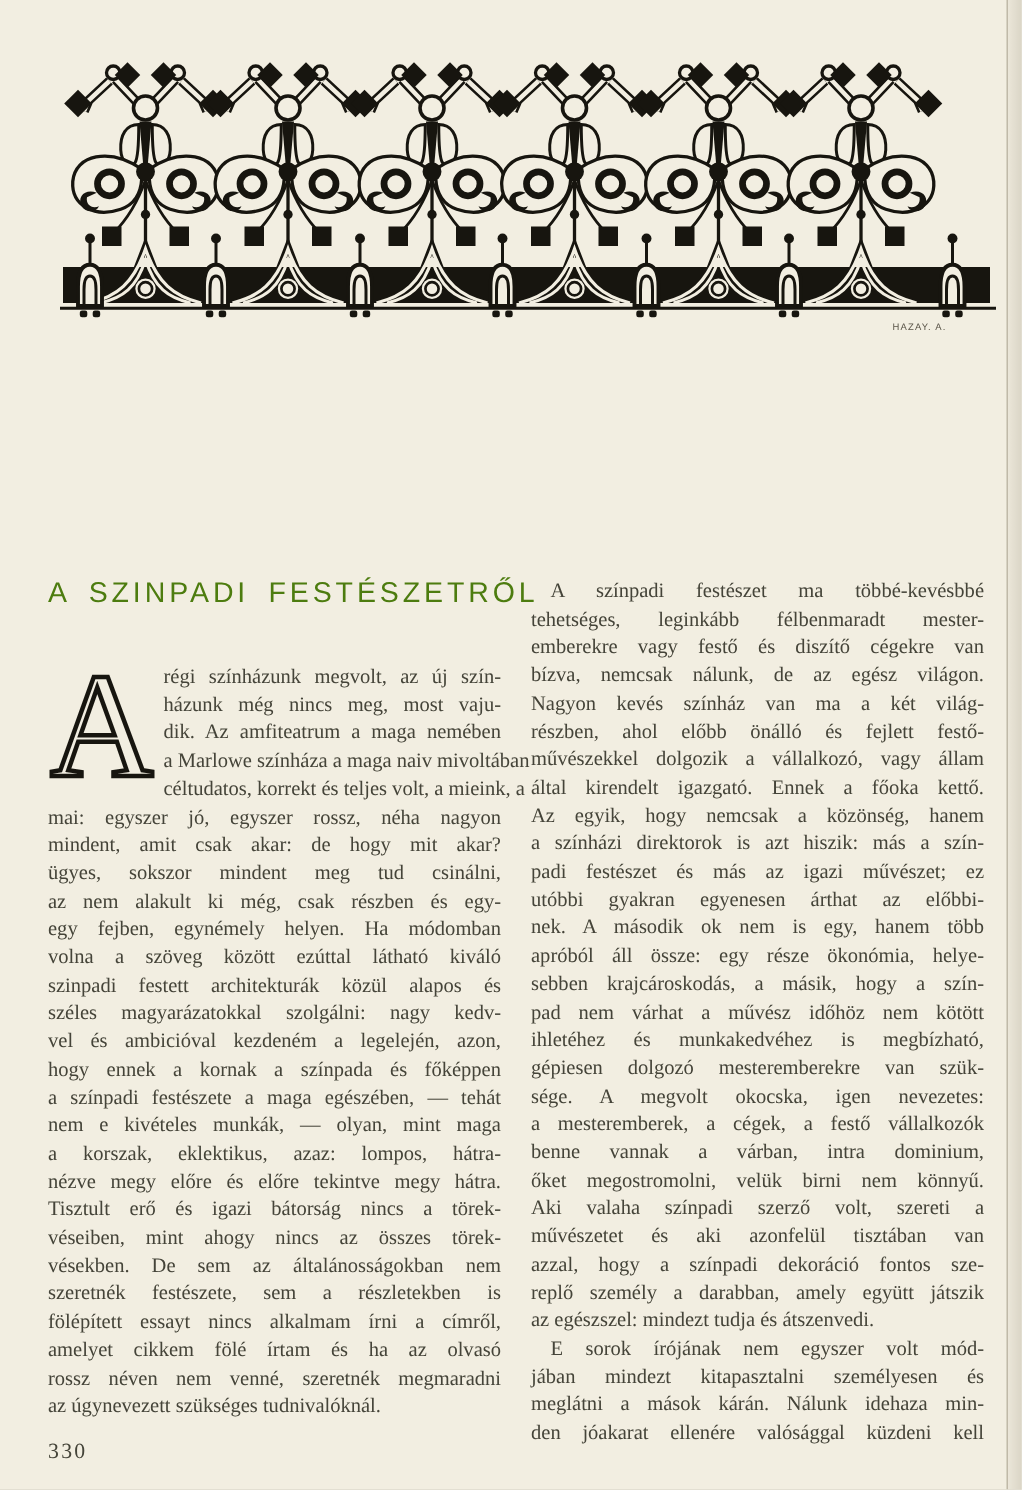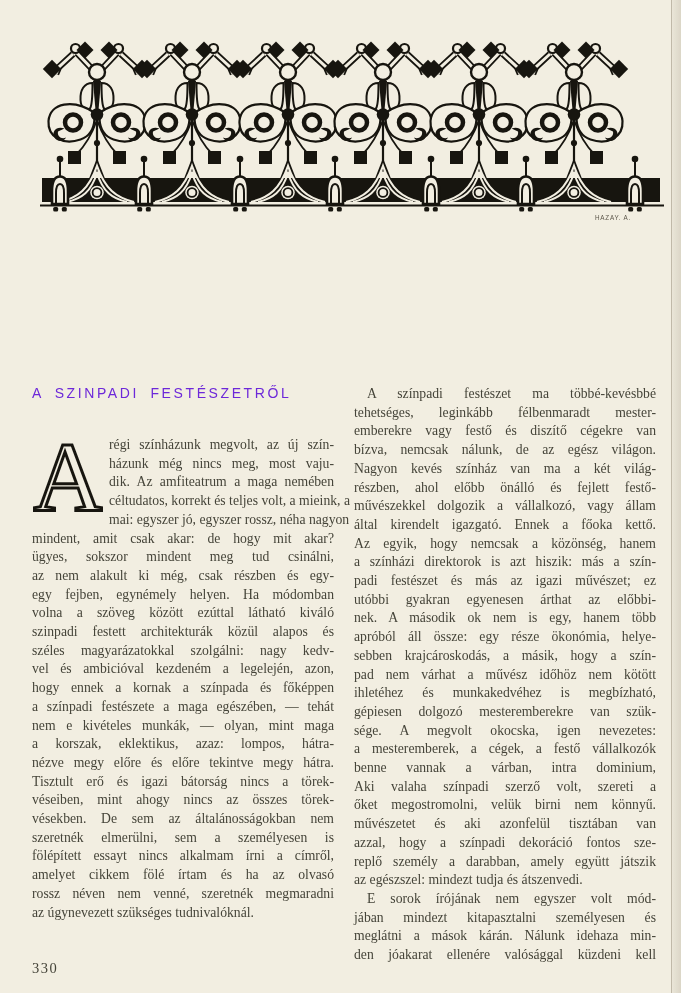--- a/index.html
+++ b/index.html
@@ -7,22 +7,22 @@
     position:relative;width:681px;height:993px;margin:0 auto;
     background:#f2eee1;overflow:hidden;
     font-family:"Liberation Serif",serif;
   }
   .ornament{position:absolute;left:52px;top:40px;overflow:visible;}
   .content{position:absolute;left:32px;top:383px;width:624px;display:flex;gap:20px;}
   .col{width:302px;}
   .col-right{margin-top:2px;}
   .title{
     font-family:"Liberation Sans",sans-serif;font-weight:400;
-    font-size:14px;letter-spacing:2.6px;word-spacing:5px;
-    color:#6d28d9;margin:2px 0 35px 0;white-space:nowrap;
+    font-size:19px;letter-spacing:2.6px;word-spacing:5px;
+    color:#4d7c0f;margin:2px 0 35px 0;white-space:nowrap;
   }
   .dropcap{float:left;width:70px;height:75px;margin:3px 6px 0 1px;}
   .bl{
     font-size:13.7px;line-height:18.7px;color:#454439;
     white-space:nowrap;
   }
   .jl{text-align:justify;text-align-last:justify;}
   .ind{text-indent:13px;}
   .pagenum{
     position:absolute;left:32px;top:960px;
@@ -123,39 +123,40 @@
       <div class="dropcap">
         <svg width="70" height="75" viewBox="0 0 70 75">
           <text x="35" y="72" text-anchor="middle" font-family="Liberation Serif, serif" font-size="100" fill="#f2eee1" stroke="#17150f" stroke-width="3">A</text>
         </svg>
       </div>
 
       <div>
           <div class="bl jl">régi színházunk megvolt, az új szín-</div>
           <div class="bl jl">házunk még nincs meg, most vaju-</div>
           <div class="bl jl">dik. Az amfiteatrum a maga nemében</div>
+          <div class="bl jl">a Marlowe színháza a maga naiv mivoltában</div>
           <div class="bl jl">céltudatos, korrekt és teljes volt, a mieink, a</div>
           <div class="bl jl">mai: egyszer jó, egyszer rossz, néha nagyon</div>
           <div class="bl jl">mindent, amit csak akar: de hogy mit akar?</div>
           <div class="bl jl">ügyes, sokszor mindent meg tud csinálni,</div>
           <div class="bl jl">az nem alakult ki még, csak részben és egy-</div>
           <div class="bl jl">egy fejben, egynémely helyen. Ha módomban</div>
           <div class="bl jl">volna a szöveg között ezúttal látható kiváló</div>
           <div class="bl jl">szinpadi festett architekturák közül alapos és</div>
           <div class="bl jl">széles magyarázatokkal szolgálni: nagy kedv-</div>
           <div class="bl jl">vel és ambicióval kezdeném a legelején, azon,</div>
           <div class="bl jl">hogy ennek a kornak a színpada és főképpen</div>
           <div class="bl jl">a színpadi festészete a maga egészében, — tehát</div>
           <div class="bl jl">nem e kivételes munkák, — olyan, mint maga</div>
           <div class="bl jl">a korszak, eklektikus, azaz: lompos, hátra-</div>
           <div class="bl jl">nézve megy előre és előre tekintve megy hátra.</div>
           <div class="bl jl">Tisztult erő és igazi bátorság nincs a törek-</div>
           <div class="bl jl">véseiben, mint ahogy nincs az összes törek-</div>
           <div class="bl jl">vésekben. De sem az általánosságokban nem</div>
-          <div class="bl jl">szeretnék elmerülni, sem a személyesen is</div>
+          <div class="bl jl">szeretnék festészete, sem a részletekben is</div>
           <div class="bl jl">fölépített essayt nincs alkalmam írni a címről,</div>
           <div class="bl jl">amelyet cikkem fölé írtam és ha az olvasó</div>
           <div class="bl jl">rossz néven nem venné, szeretnék megmaradni</div>
           <div class="bl">az úgynevezett szükséges tudnivalóknál.</div>
         </div>
     </div>
 
     <div class="col col-right">
       <div>
           <div class="bl jl ind">A színpadi festészet ma többé-kevésbbé</div>
@@ -172,22 +173,22 @@
           <div class="bl jl">utóbbi gyakran egyenesen árthat az előbbi-</div>
           <div class="bl jl">nek. A második ok nem is egy, hanem több</div>
           <div class="bl jl">apróból áll össze: egy része ökonómia, helye-</div>
           <div class="bl jl">sebben krajcároskodás, a másik, hogy a szín-</div>
           <div class="bl jl">pad nem várhat a művész időhöz nem kötött</div>
           <div class="bl jl">ihletéhez és munkakedvéhez is megbízható,</div>
           <div class="bl jl">gépiesen dolgozó mesteremberekre van szük-</div>
           <div class="bl jl">sége. A megvolt okocska, igen nevezetes:</div>
           <div class="bl jl">a mesteremberek, a cégek, a festő vállalkozók</div>
           <div class="bl jl">benne vannak a várban, intra dominium,</div>
+          <div class="bl jl">őket megostromolni, velük birni nem könnyű.</div>
           <div class="bl jl">Aki valaha színpadi szerző volt, szereti a</div>
-          <div class="bl jl">őket megostromolni, velük birni nem könnyű.</div>
           <div class="bl jl">művészetet és aki azonfelül tisztában van</div>
           <div class="bl jl">azzal, hogy a színpadi dekoráció fontos sze-</div>
           <div class="bl jl">replő személy a darabban, amely együtt játszik</div>
           <div class="bl">az egészszel: mindezt tudja és átszenvedi.</div>
         </div>
       <div>
           <div class="bl jl ind">E sorok írójának nem egyszer volt mód-</div>
           <div class="bl jl">jában mindezt kitapasztalni személyesen és</div>
           <div class="bl jl">meglátni a mások kárán. Nálunk idehaza min-</div>
           <div class="bl jl">den jóakarat ellenére valósággal küzdeni kell</div>

